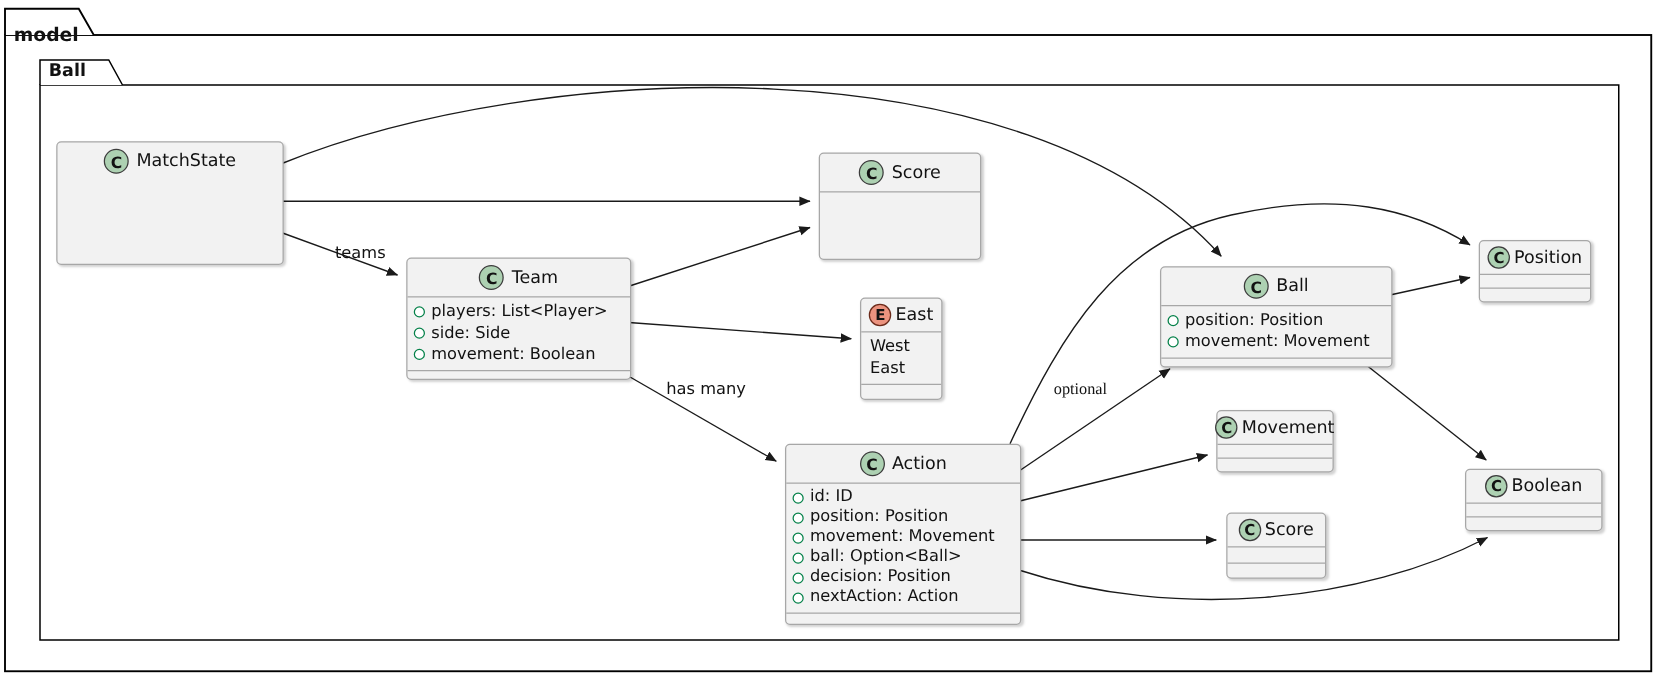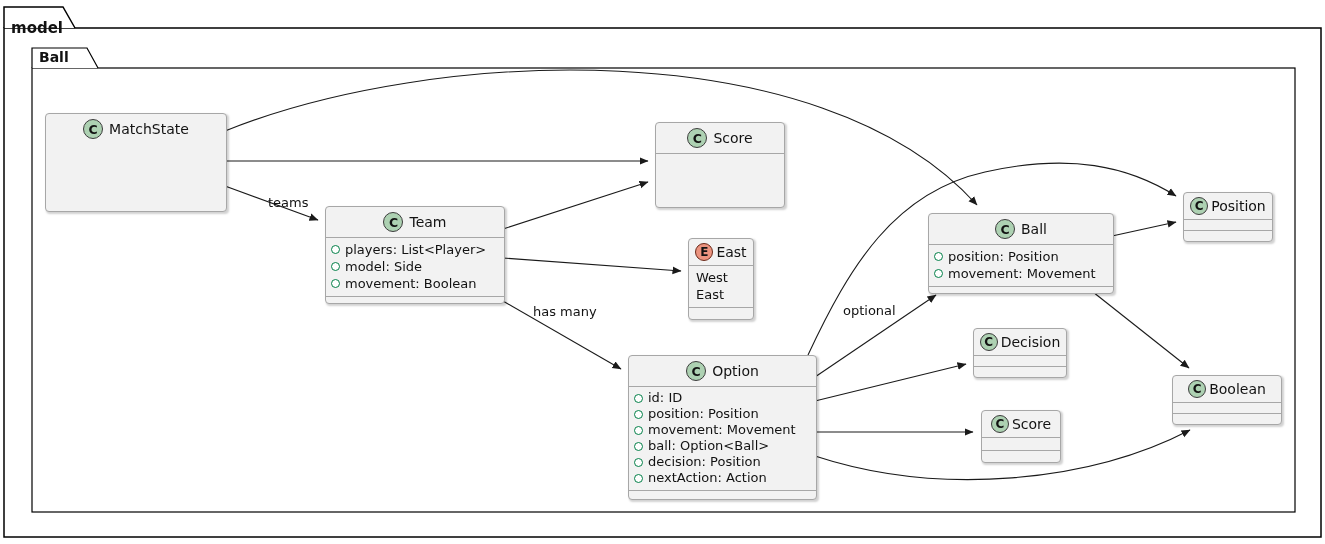--- a/index.html
+++ b/index.html
@@ -8,21 +8,21 @@
     font-family:"DejaVu Sans","Liberation Sans",sans-serif;color:#121212;
     overflow:hidden;
   }
   #edge-layer{position:absolute;left:0;top:0;width:1325px;height:544px;pointer-events:none;}
   .pkg-label{position:absolute;font-weight:bold;font-size:15px;line-height:15px;}
   #tab-model-label{left:11px;top:9px;margin-top:12px;}
   #tab-match-label{left:39px;top:50px;font-size:14px;}
   .edge-label{position:absolute;font-size:13px;line-height:14px;white-space:nowrap;}
   #lbl-teams{left:268px;top:184px;margin-top:12px;}
   #lbl-hasmany{left:533px;top:305px;text-align:center;}
-  #lbl-optional{left:843px;top:304px;}
+  #lbl-optional{left:843px;top:304px;font-family:Liberation Serif, serif;}
 
   .box{
     position:absolute;background:#F2F2F2;border:1px solid #A7A7A7;border-radius:4px;
     box-shadow:1.5px 1.5px 2px rgba(0,0,0,.18);
     display:flex;flex-direction:column;font-size:13px;
   }
   .box-header{display:flex;align-items:center;justify-content:center;gap:6px;padding:5px 6px;}
   .box-header .cname{font-size:14px;white-space:nowrap;}
   .badge{
     width:20px;height:20px;border-radius:50%;border:1.2px solid #3c3c3c;box-sizing:border-box;
@@ -113,21 +113,21 @@
       <span class="badge c">C</span>
       <span class="cname">Team</span>
     </div>
     <div class="sect">
       <div class="row">
           <span class="dot"></span>
           <span>players: List&lt;Player&gt;</span>
         </div>
       <div class="row">
           <span class="dot"></span>
-          <span>model: Side</span>
+          <span>side: Side</span>
         </div>
       <div class="row">
           <span class="dot"></span>
           <span>movement: Boolean</span>
         </div>
     </div>
     <div class="empty-sect"></div>
   </div>
 
   <div class="box small" id="c-side">
@@ -165,21 +165,21 @@
       <span class="badge c">C</span>
       <span class="cname">Position</span>
     </div>
     <div class="empty-sect"></div>
     <div class="empty-sect"></div>
   </div>
 
   <div class="box player-box" id="c-player">
     <div class="box-header">
       <span class="badge c">C</span>
-      <span class="cname">Option</span>
+      <span class="cname">Action</span>
     </div>
     <div class="sect">
       <div class="row">
           <span class="dot"></span>
           <span>id: ID</span>
         </div>
       <div class="row">
           <span class="dot"></span>
           <span>position: Position</span>
         </div>
@@ -199,21 +199,21 @@
           <span class="dot"></span>
           <span>nextAction: Action</span>
         </div>
     </div>
     <div class="empty-sect"></div>
   </div>
 
   <div class="box small" id="c-decision">
     <div class="box-header">
       <span class="badge c">C</span>
-      <span class="cname">Decision</span>
+      <span class="cname">Movement</span>
     </div>
     <div class="empty-sect"></div>
     <div class="empty-sect"></div>
   </div>
 
   <div class="box small" id="c-action">
     <div class="box-header">
       <span class="badge c">C</span>
       <span class="cname">Score</span>
     </div>

